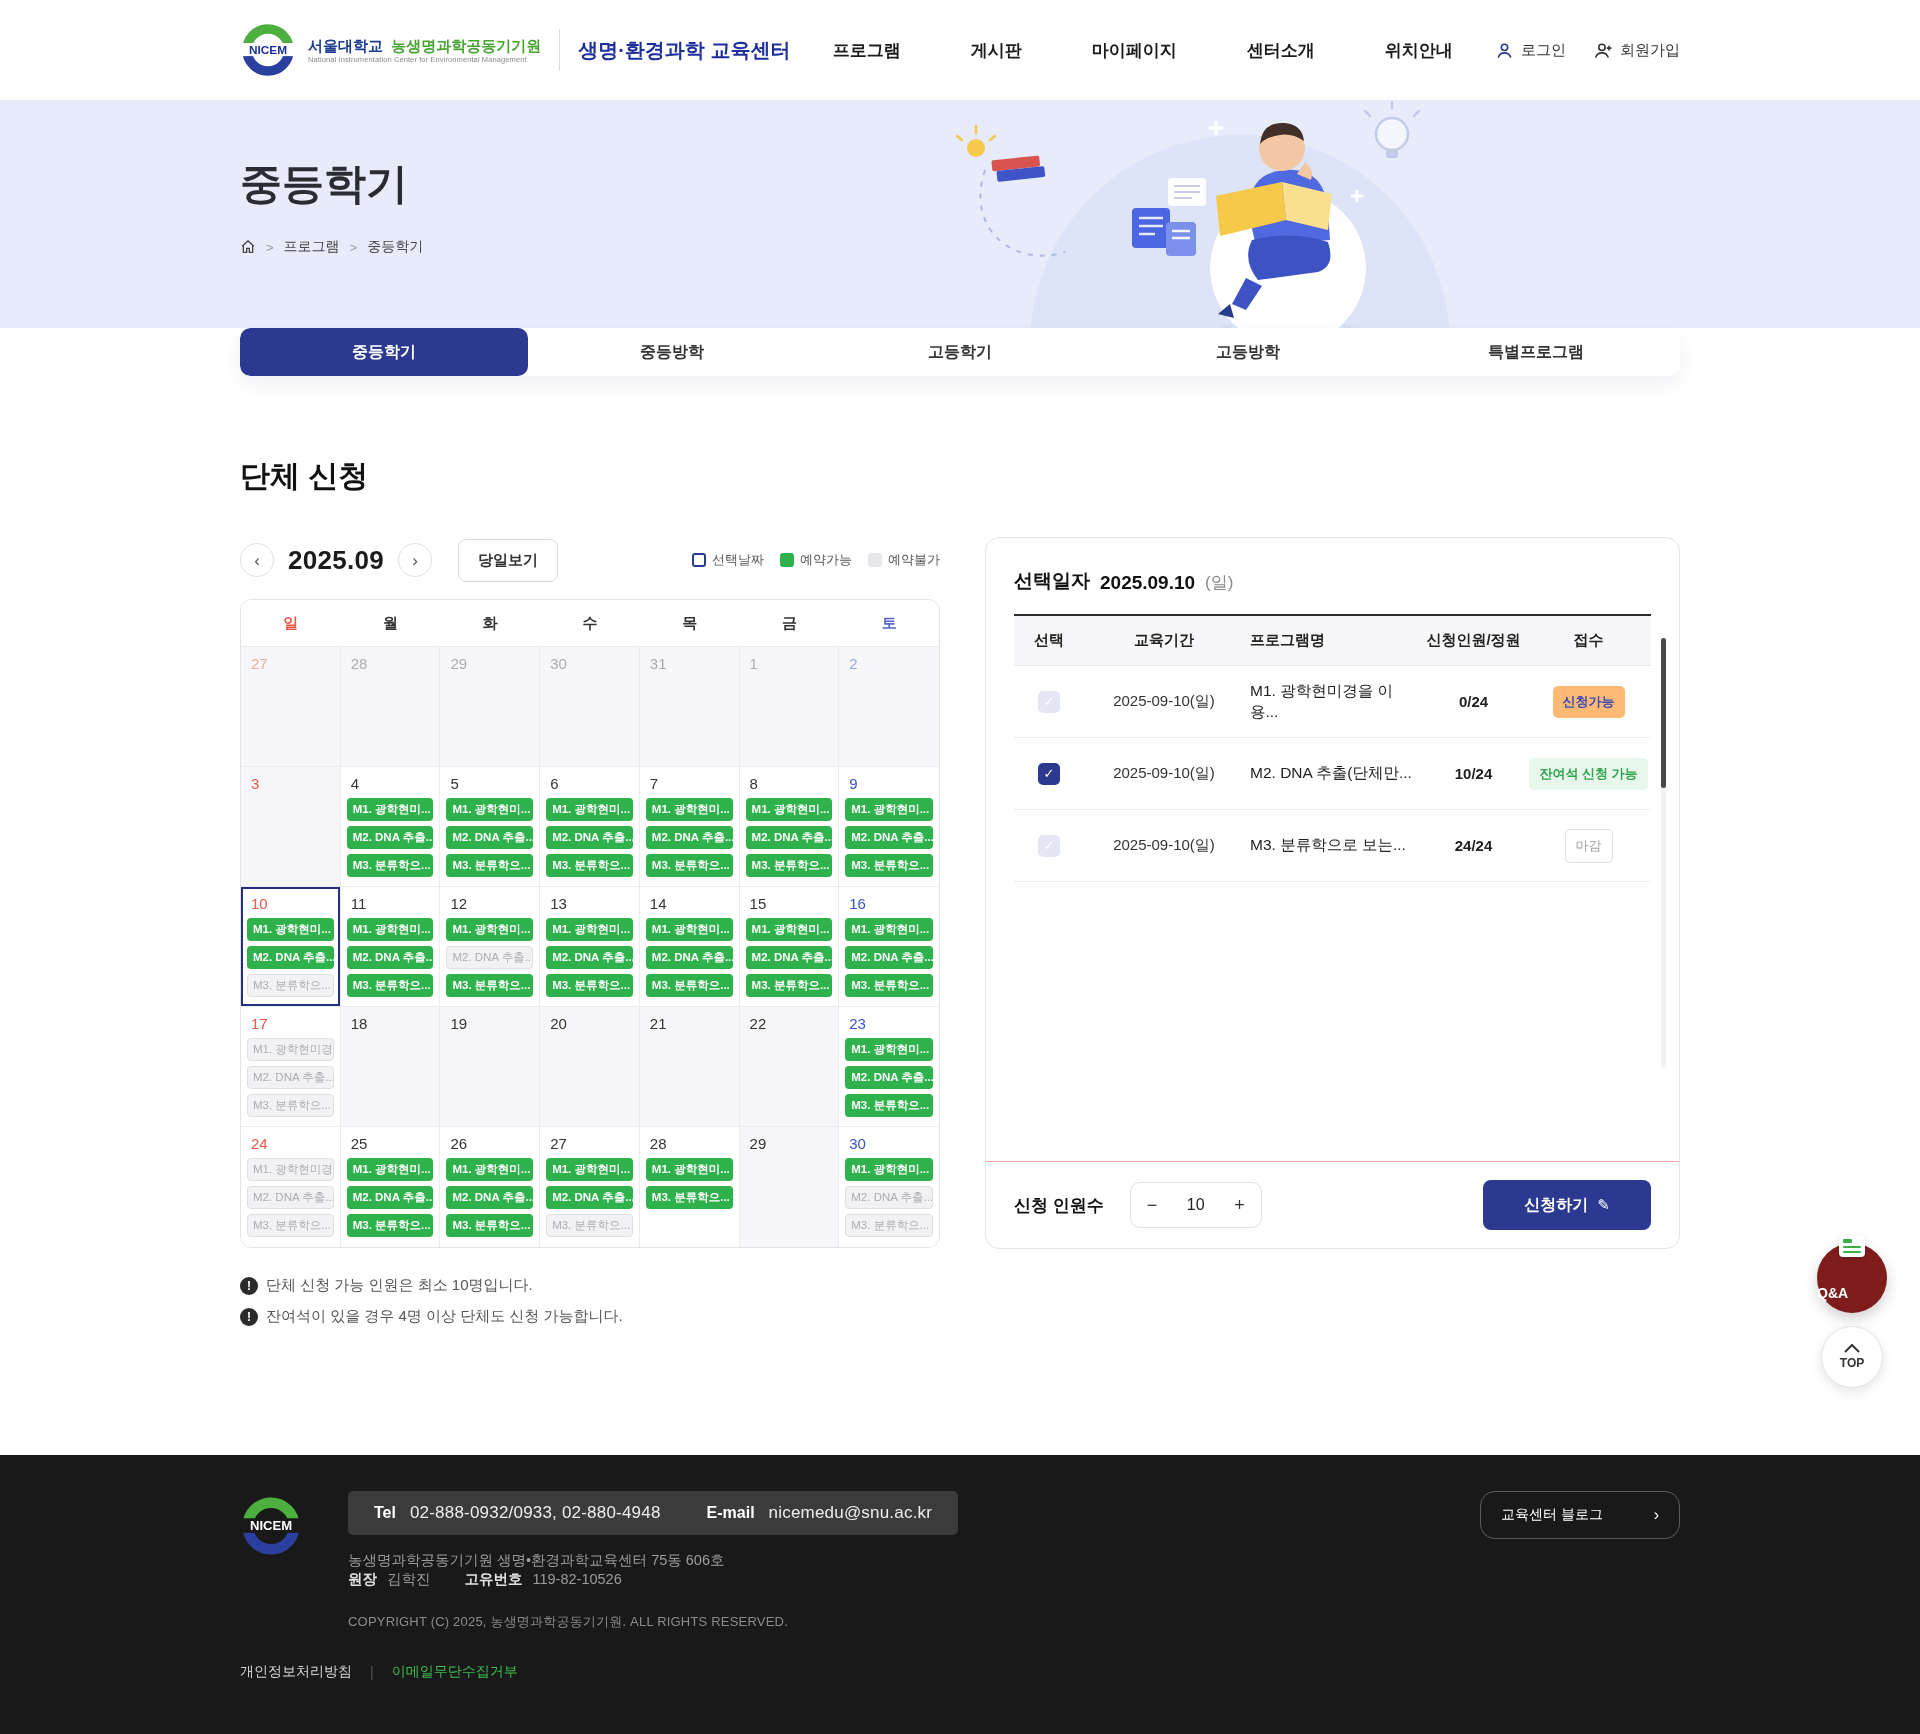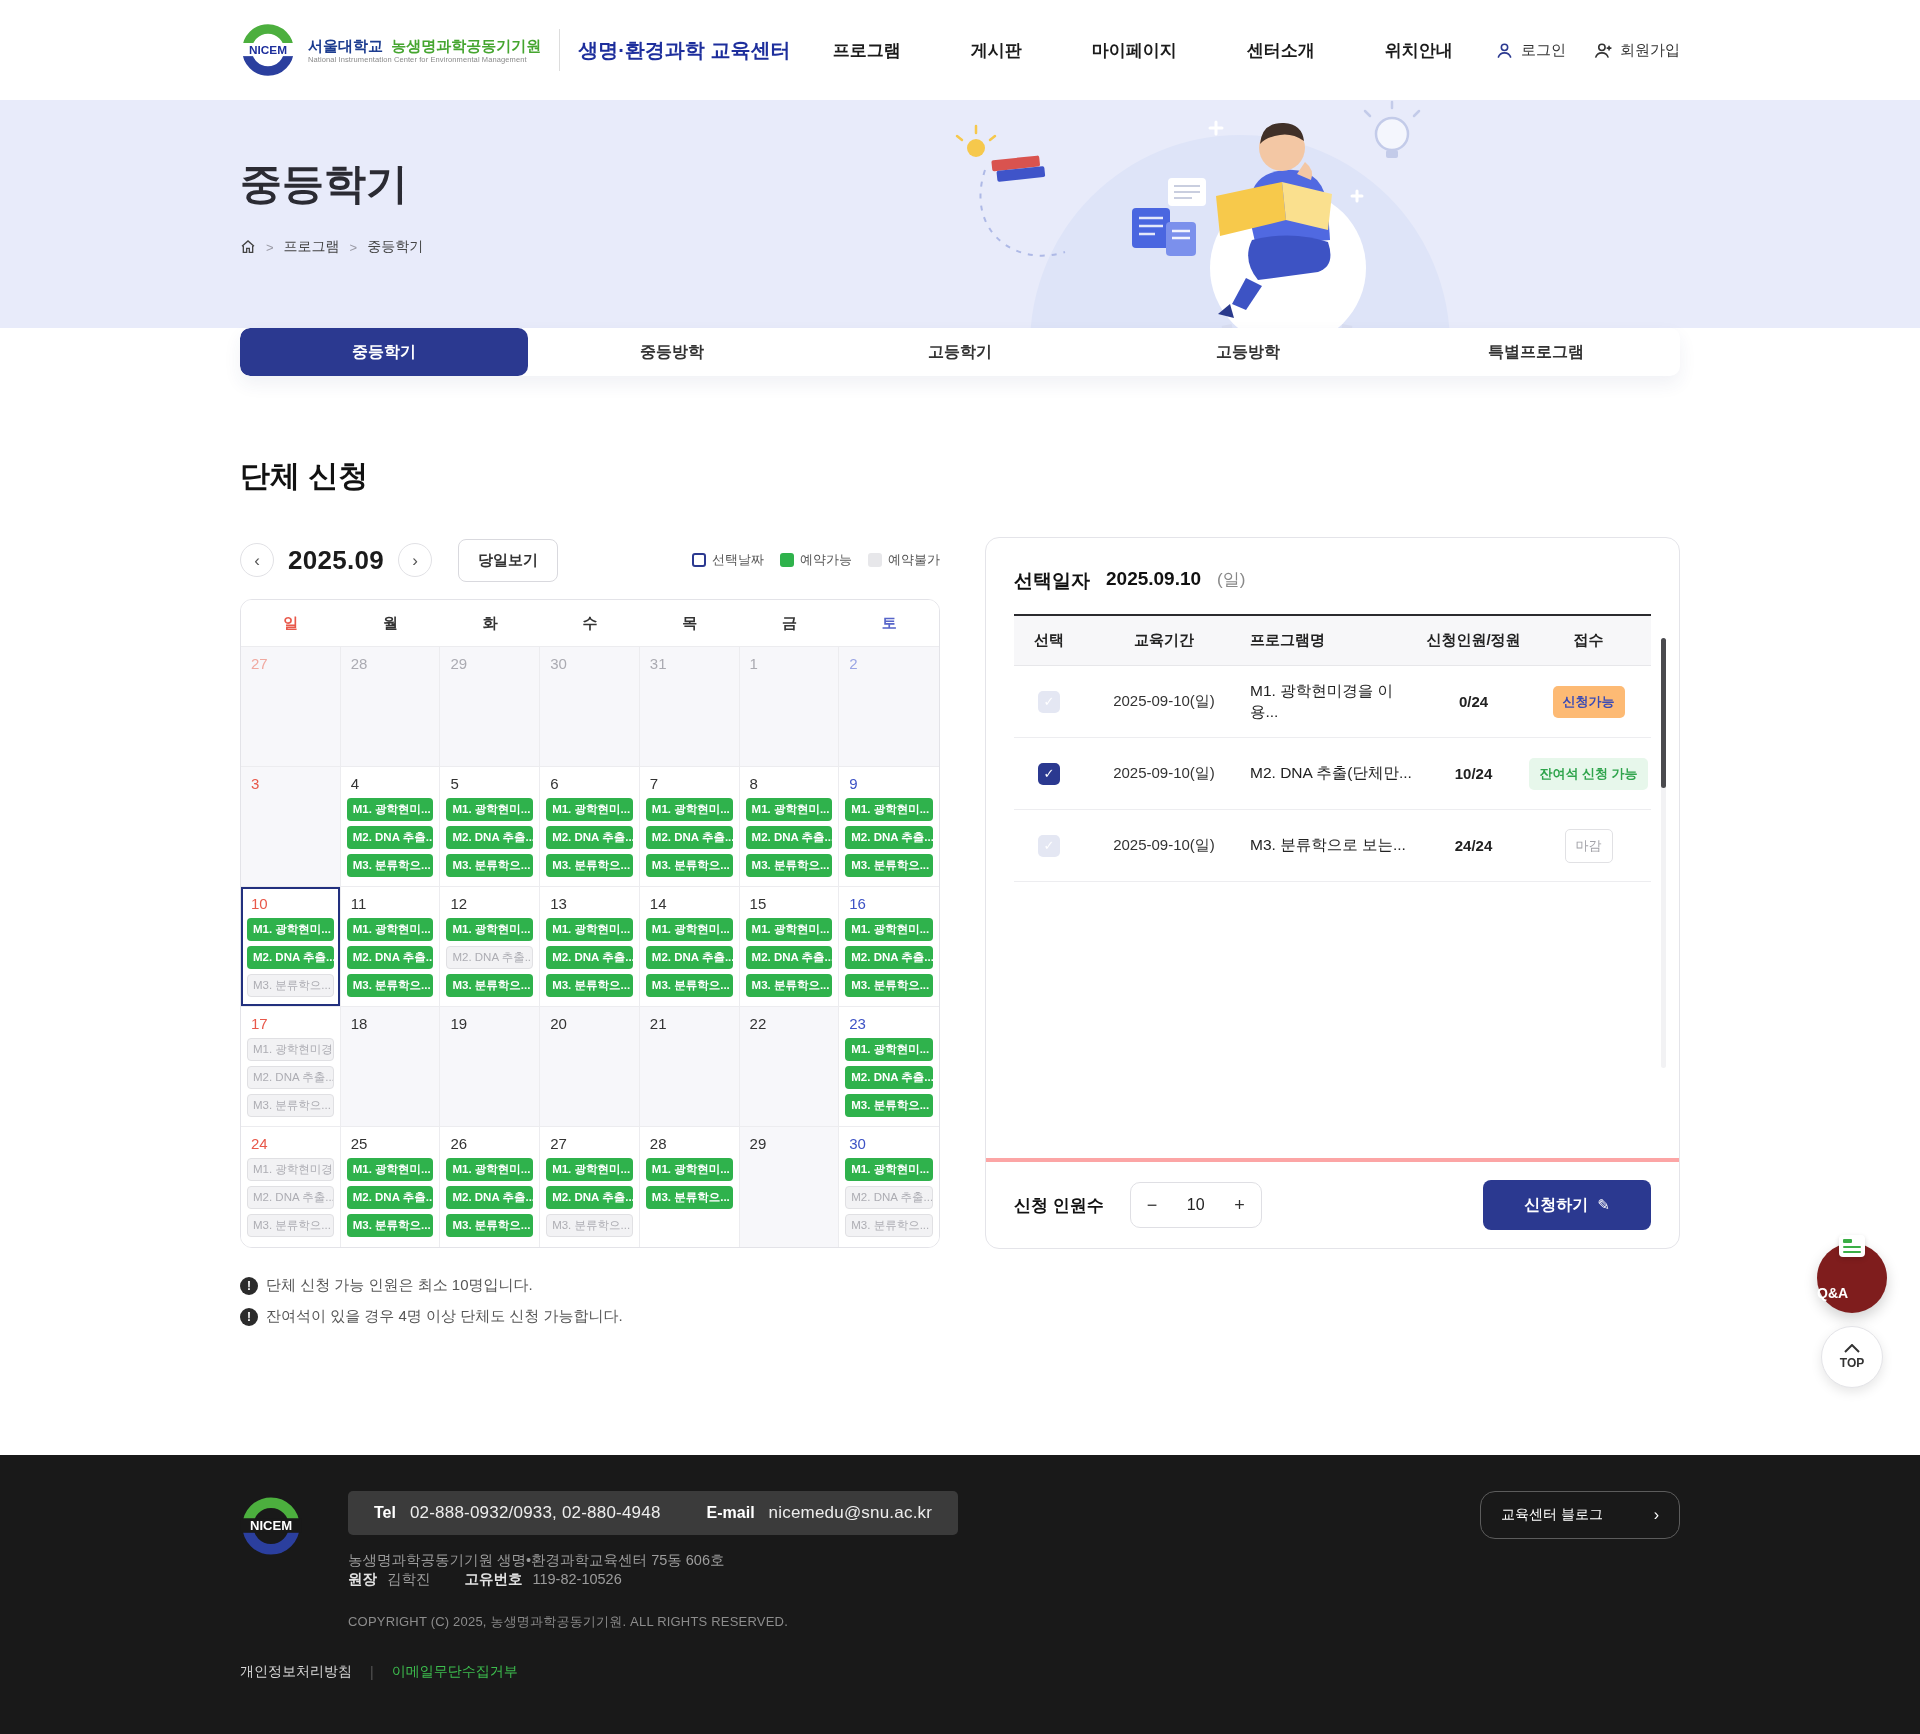--- a/index.html
+++ b/index.html
@@ -86,21 +86,21 @@
   .chip.off{background:#F2F2F4;border:1px solid #E0E0E3;color:#ADADB3;font-weight:400;padding:3px 5px}
 
   .notes{margin-top:28px;display:flex;flex-direction:column;gap:12px}
   .note-line{display:flex;align-items:center;gap:8px;font-size:15px;color:#555}
   .note-ico{width:18px;height:18px;border-radius:50%;background:#2b2b2b;color:#fff;font-size:12px;font-weight:700;
     display:inline-flex;align-items:center;justify-content:center;flex:0 0 18px}
 
   
   .panel{flex:1;height:712px;border:1px solid #E4E4E9;border-radius:14px;background:#fff;
     padding:30px 28px 0;display:flex;flex-direction:column;position:relative}
-  .panel-title{display:flex;align-items:flex-start;gap:16px}
+  .panel-title{display:flex;align-items:flex-end;gap:10px}
   .pt-label{font-size:19px;font-weight:800;color:#111}
   .pt-date{font-size:19px;font-weight:800;color:#111}
   .pt-day{font-size:17px;color:#888;font-weight:400}
   .ptable{margin-top:20px}
   .ptable-head{display:flex;align-items:center;height:52px;background:#F7F7F9;border-top:2px solid #2B2B2F;border-bottom:1px solid #E7E7EA}
   .th{font-size:15px;font-weight:700;color:#222;text-align:center}
   .trow{display:flex;align-items:center;height:72px;border-bottom:1px solid #EDEDF0}
   .td{font-size:15px;color:#333;text-align:center}
   .col0{width:70px}
   .col1{width:160px}
@@ -112,21 +112,21 @@
   .cb{width:22px;height:22px;border-radius:5px;display:inline-flex;align-items:center;justify-content:center;
     color:#fff;font-size:13px;font-weight:700;cursor:pointer}
   .cb.on{background:#2B3990}
   .cb.dis{background:#E4E7F3}
   .badge{display:inline-block;padding:7px 10px;border-radius:5px;font-size:13px;font-weight:700;white-space:nowrap}
   .badge.available{background:#fdba74;color:#3A4BB5}
   .badge.remaining{background:#E7F7EB;color:#2FA44C}
   .badge.closed{background:#fff;border:1px solid #E1E1E4;color:#A2A2A8;font-weight:400}
   .pscroll{position:absolute;top:100px;right:13px;width:5px;height:430px;background:#F2F2F4;border-radius:3px}
   .pthumb{position:absolute;top:0;left:0;width:5px;height:150px;background:#4A4A4E;border-radius:3px;cursor:pointer}
-  .panel-bottom{margin:auto -28px 0;border-top:4px solid #fca5a5;padding:18px 28px;display:flex;align-items:center}
+  .panel-bottom{margin:auto -28px 0;border-top:1px solid #fca5a5;padding:18px 28px;display:flex;align-items:center}
   .people-label{font-size:17px;font-weight:700;color:#111}
   .stepper{margin-left:26px;width:132px;height:46px;border:1px solid #DFDFE4;border-radius:10px;background:#fff;
     display:flex;align-items:center;justify-content:space-between;padding:0 16px}
   .step-btn{font-size:18px;color:#333;cursor:pointer;background:none;border:none;font-family:inherit;line-height:1}
   .step-val{font-size:16px;color:#222}
   .apply-btn{margin-left:auto;width:168px;height:50px;border:none;border-radius:8px;background:#2B3990;color:#fff;
     font-size:16px;font-weight:700;cursor:pointer;display:flex;align-items:center;justify-content:center;gap:9px;font-family:inherit}
   .apply-btn .pen{font-size:15px;font-weight:400}
 
   

